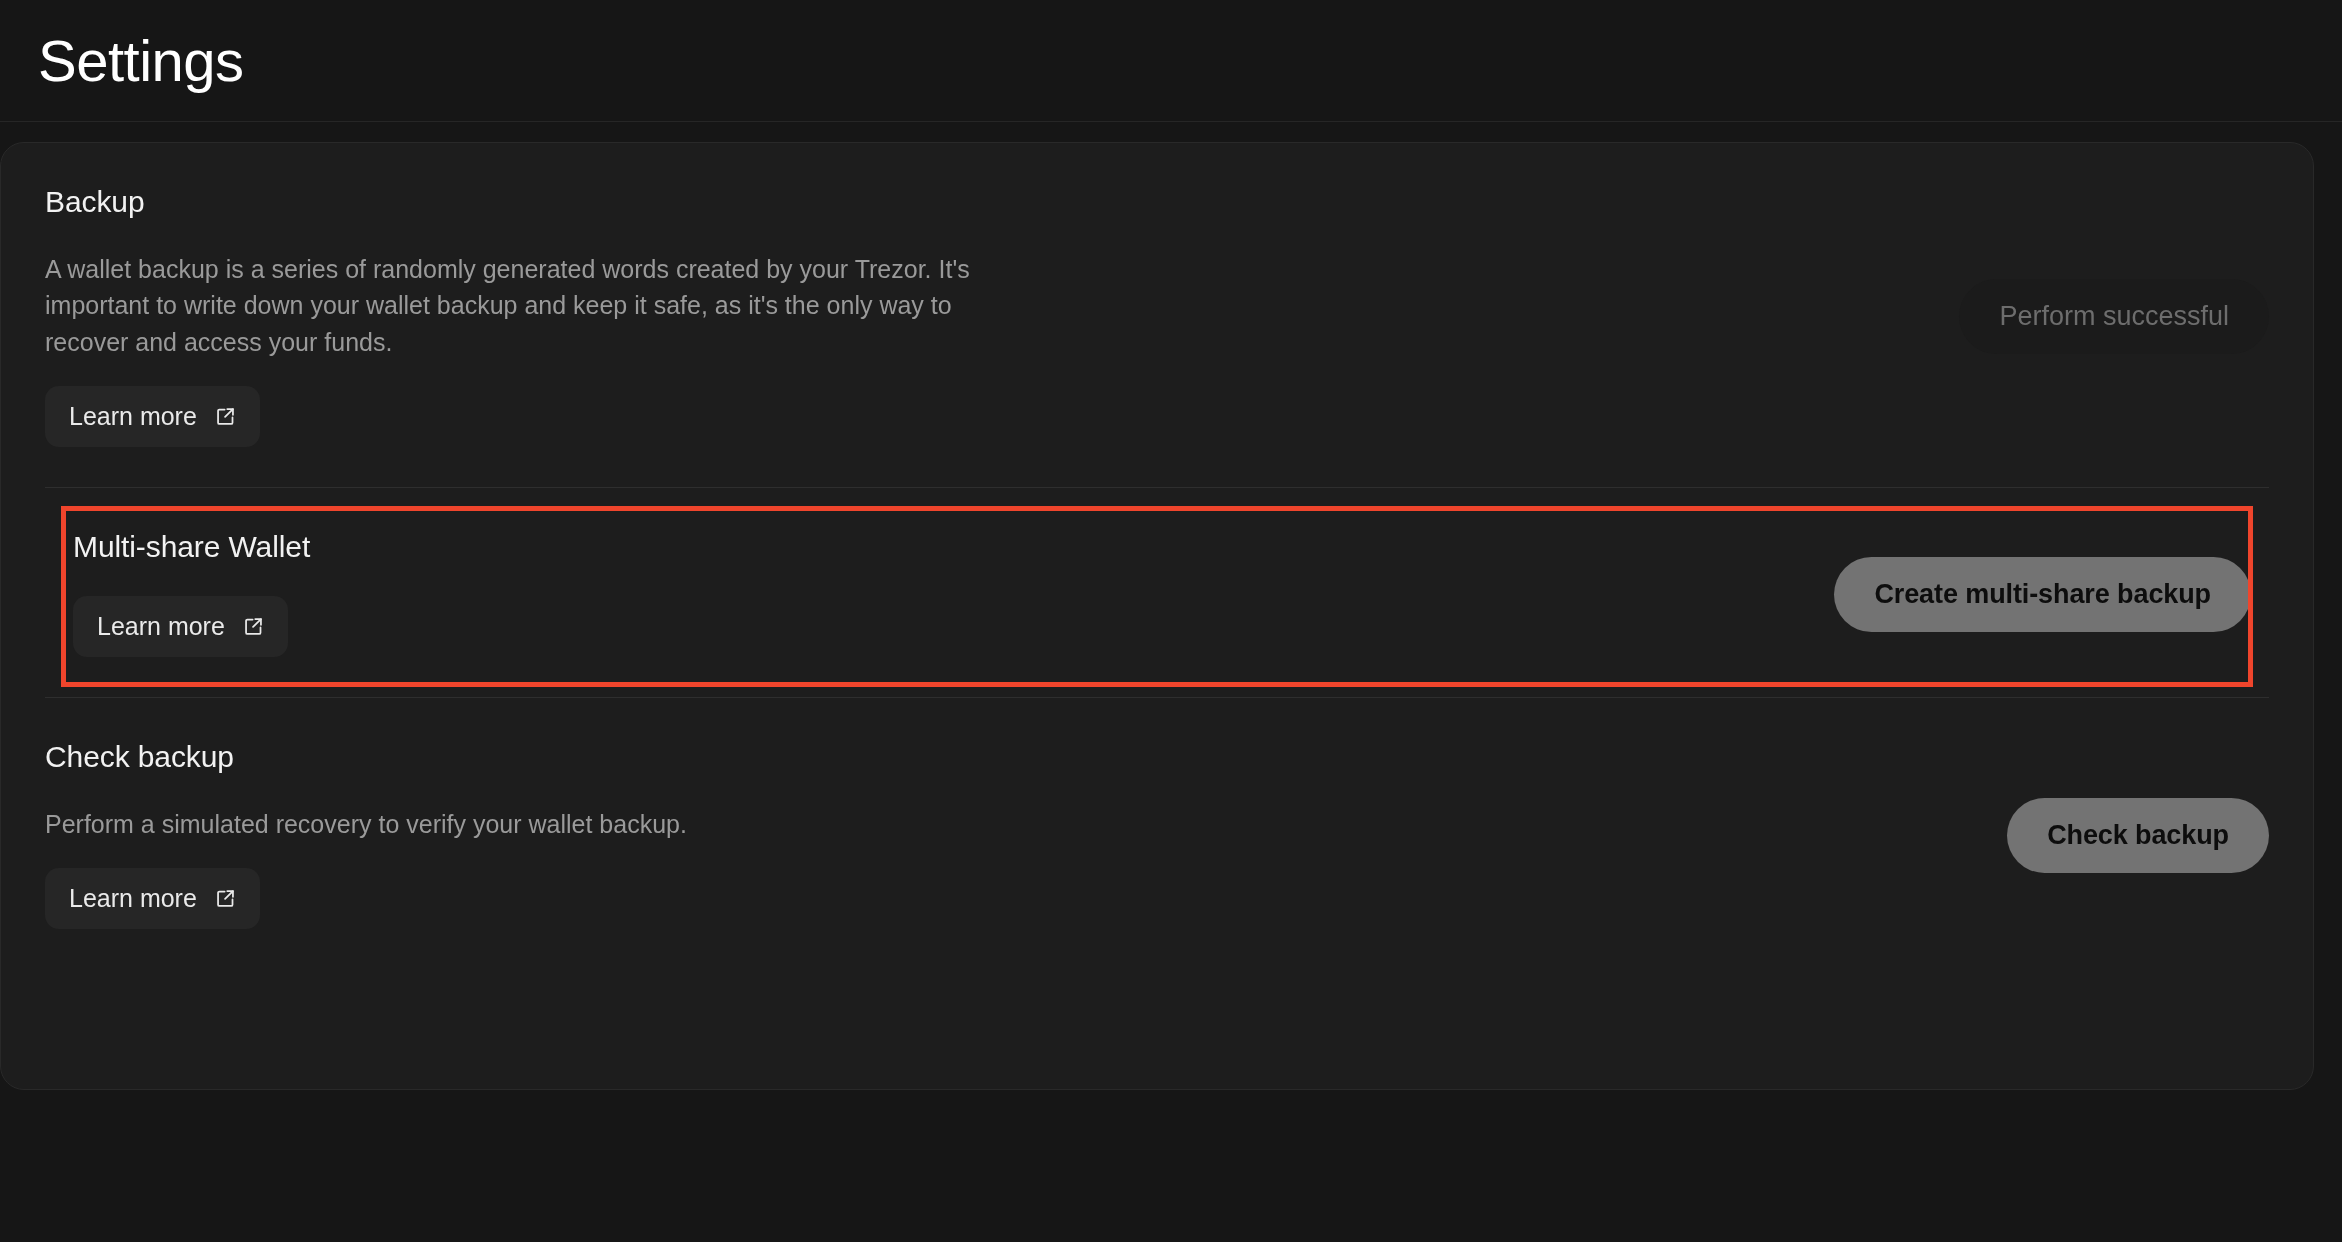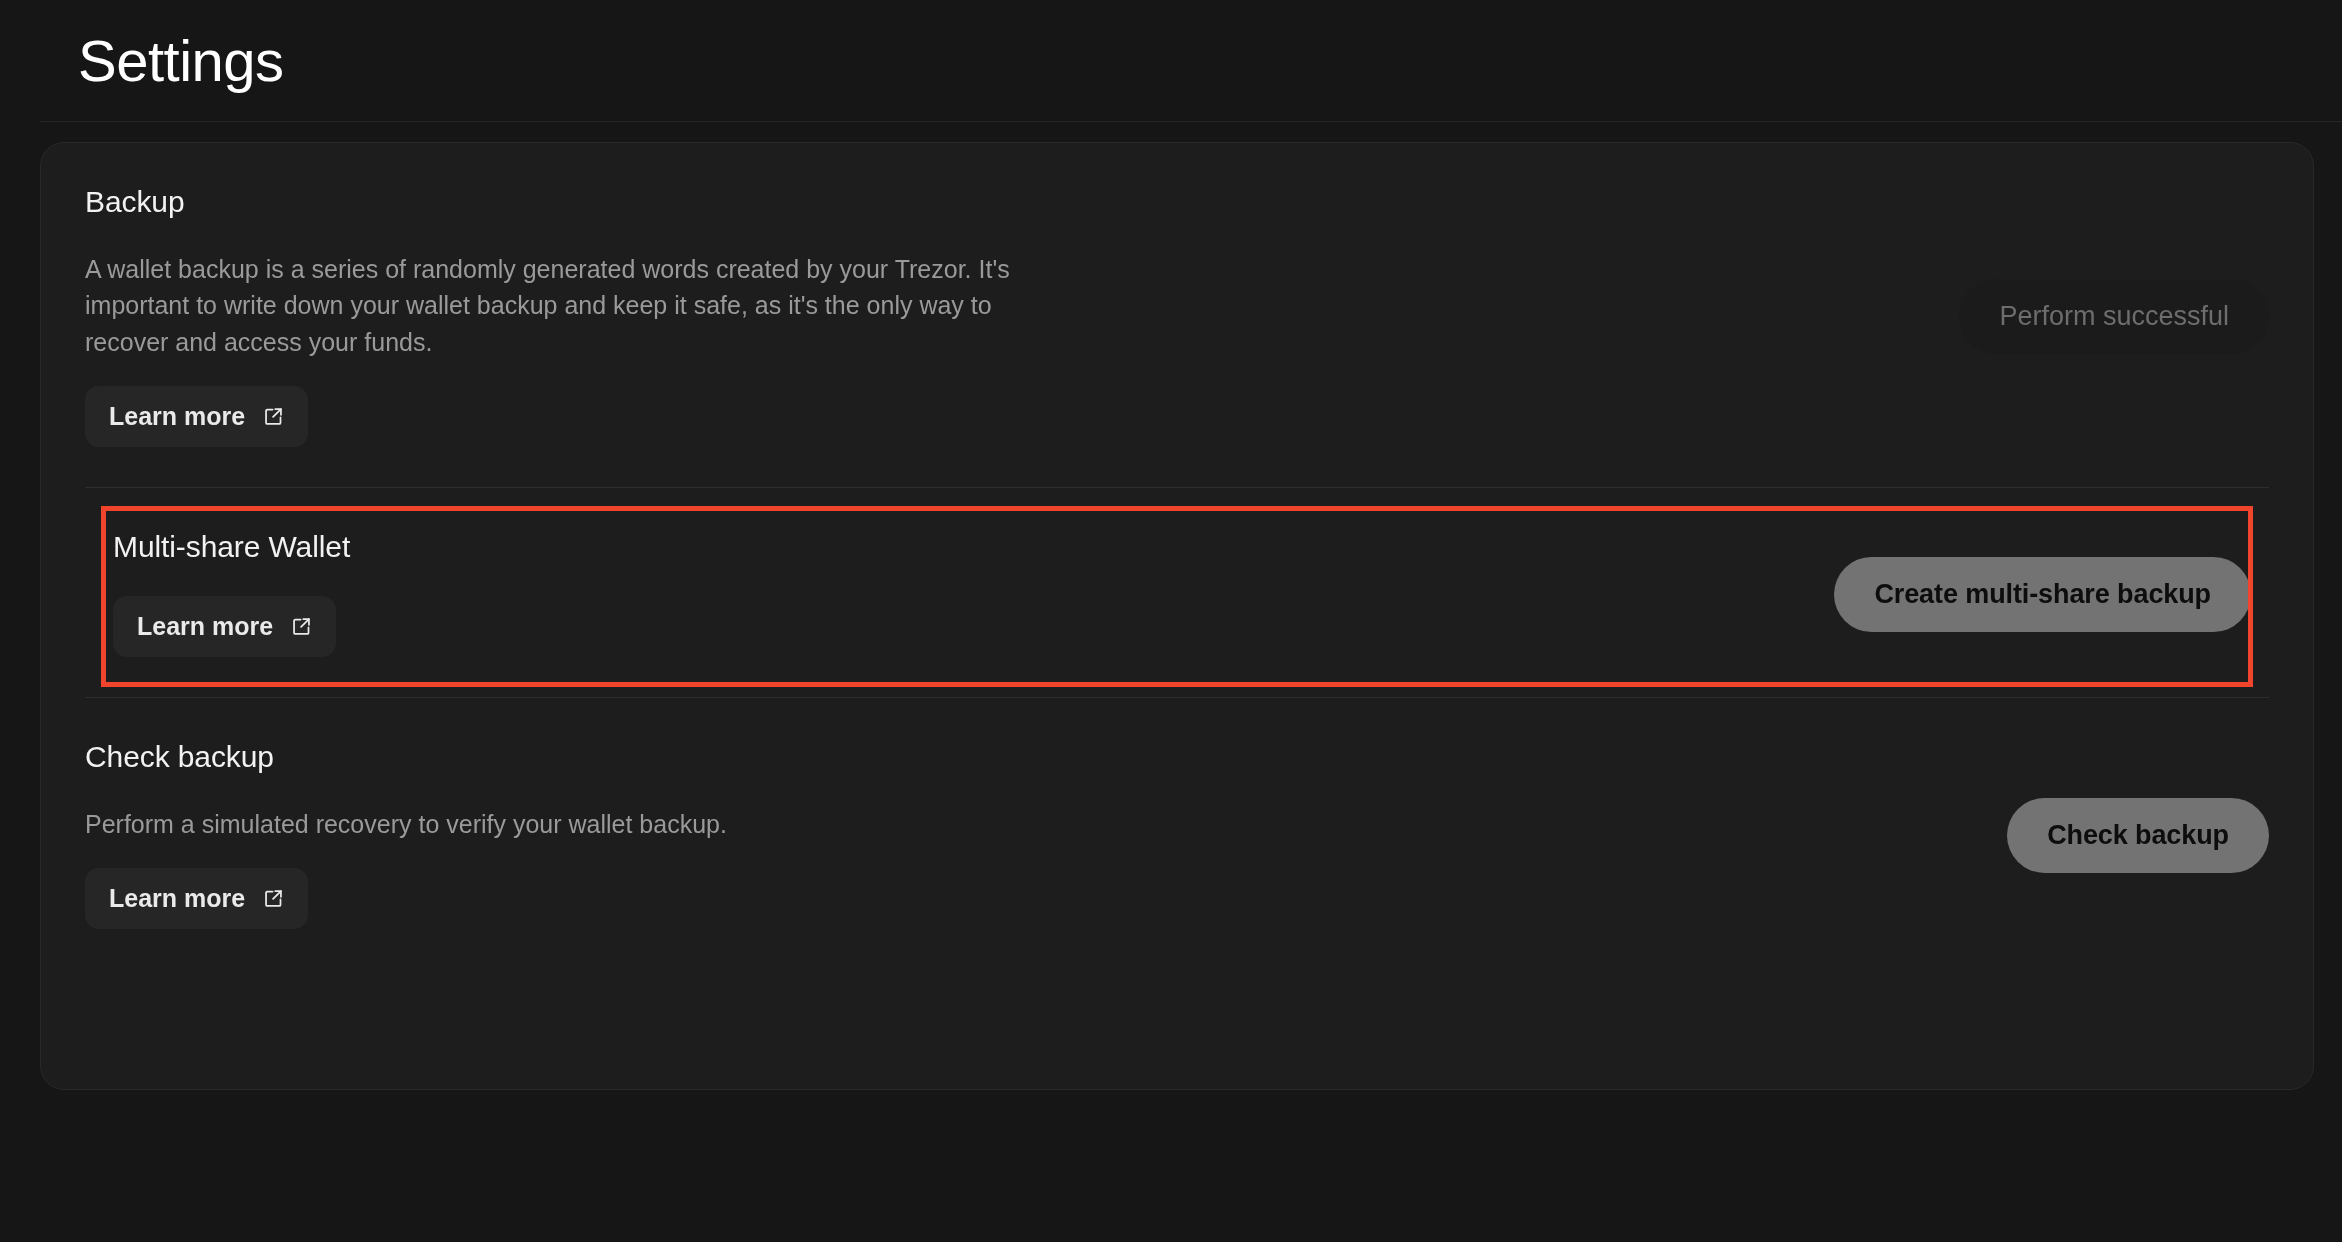--- a/index.html
+++ b/index.html
@@ -13,21 +13,20 @@
   }
 
   
   #app {
     position: relative;
     width: 2342px;
     height: 1242px;
     background: #161616;
     display: flex;
     flex-direction: column;
-    padding-left: 40px;
   }
 
   
   .header {
     height: 122px;
     flex: 0 0 122px;
     display: flex;
     align-items: center;
     padding-left: 38px;
     background: #161616;
@@ -169,21 +168,21 @@
     cursor: pointer;
     display: inline-flex;
     align-items: center;
     justify-content: center;
     white-space: nowrap;
   }
   .btn-learn {
     background: #262626;
     color: #eaeaea;
     font-size: 25px;
-    font-weight: 700;
+    font-weight: 400;
     border-radius: 14px;
     padding: 16px 24px;
     gap: 18px;
   }
   .btn-learn .ext-icon {
     display: inline-flex;
     width: 21px; height: 21px;
     color: #eaeaea;
   }
   .btn-green {

